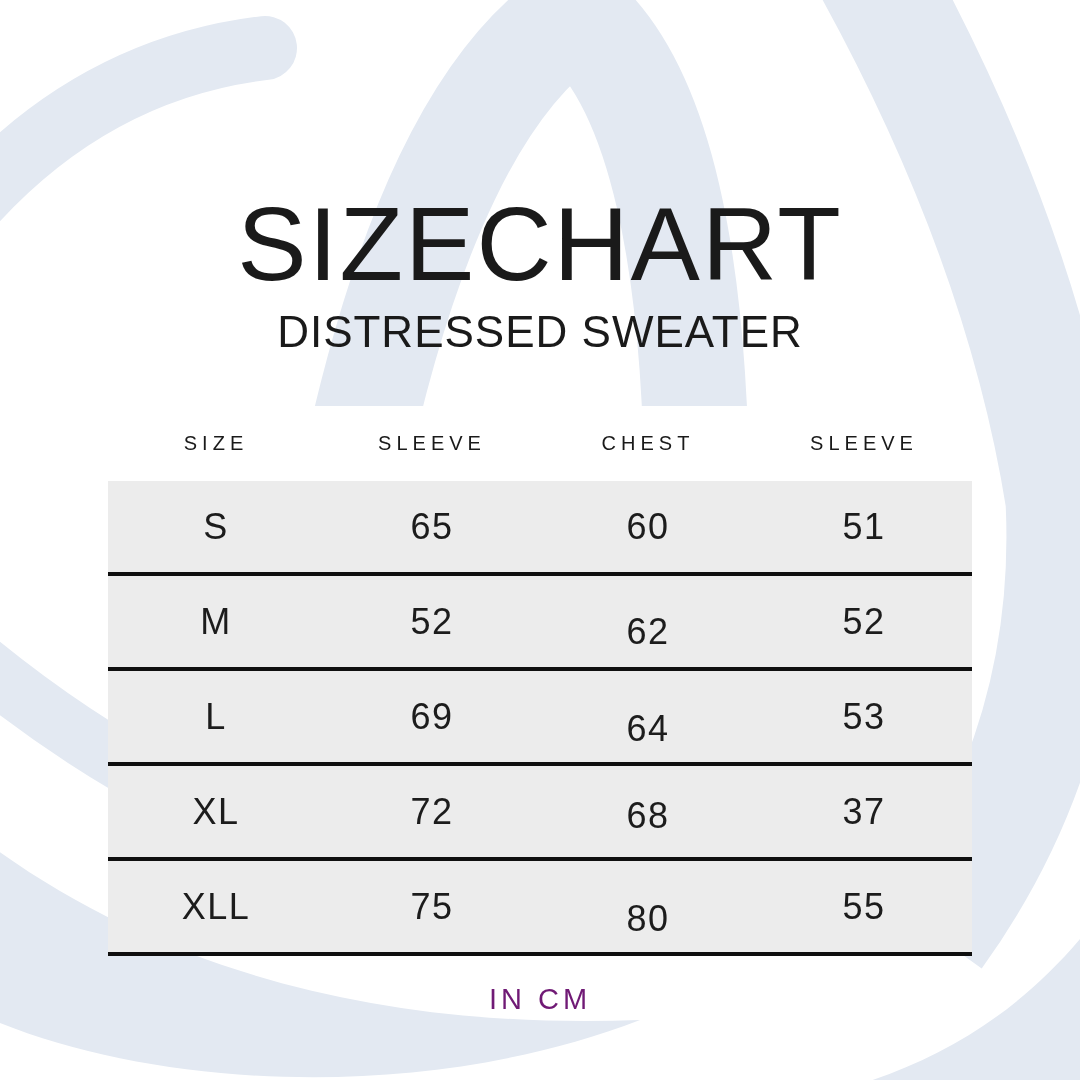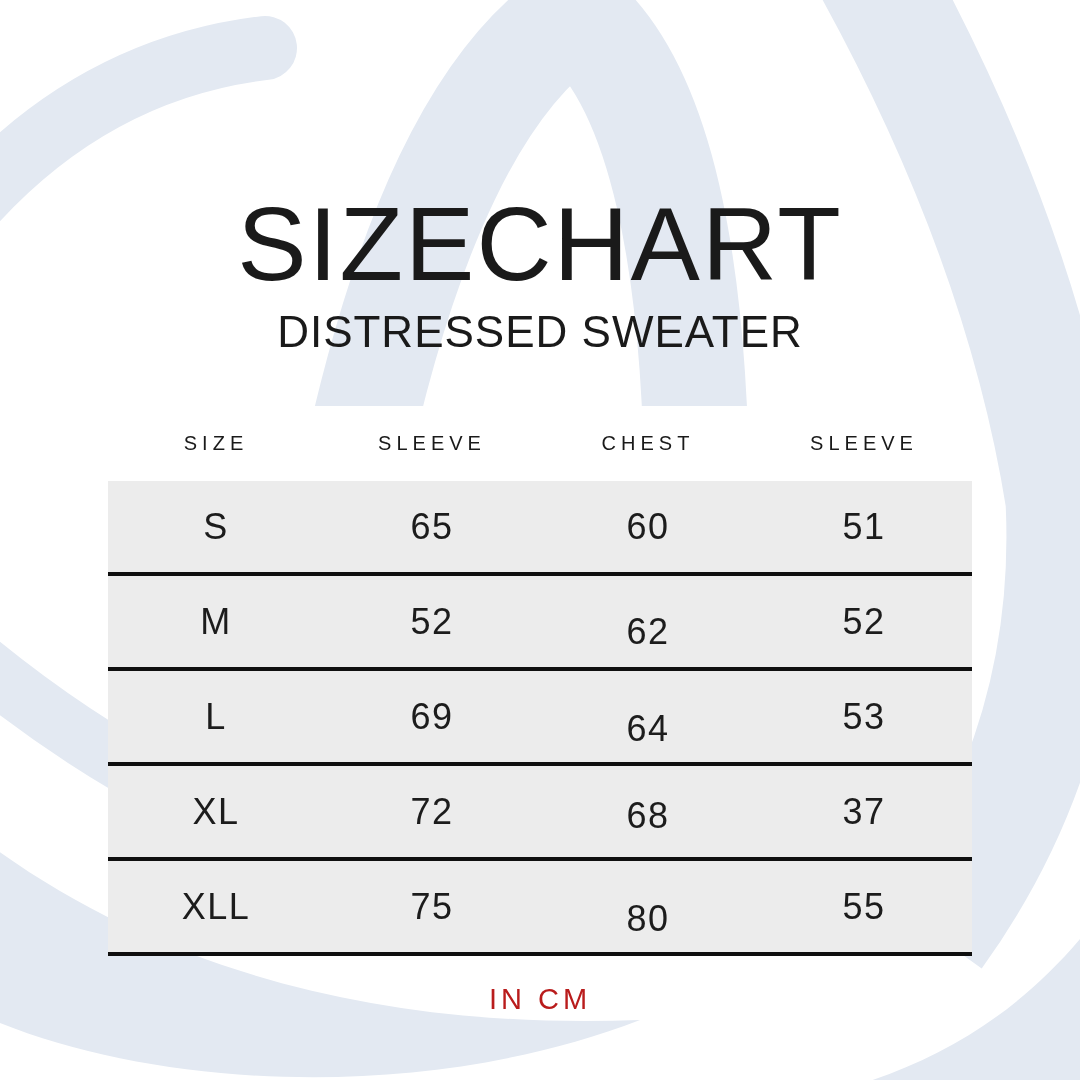--- a/index.html
+++ b/index.html
@@ -46,21 +46,21 @@
     font-size:36px;letter-spacing:1.5px;color:#1c1c1c;
   }
   
   .dip4 {transform:translateY(4px);}
   .dip10{transform:translateY(10px);}
   .dip12{transform:translateY(12px);}
   
   .unit-note{
     position:absolute;left:0;right:0;top:984px;z-index:1;
     text-align:center;font-size:29px;line-height:30px;letter-spacing:4px;
-    color:#b91c1c;
+    color:#701a75;
   }
 </style>
 </head>
 <body>
 
 <div id="page" style="--bg: #ffffff; --row-bg: #ececec; --line: #0f0f0f; --text: #1a1a1a;">
 
   <svg id="watermark" viewBox="0 0 1080 1080" xmlns="http://www.w3.org/2000/svg" aria-hidden="true">
     <g stroke="#e3e9f2" fill="none">
 

